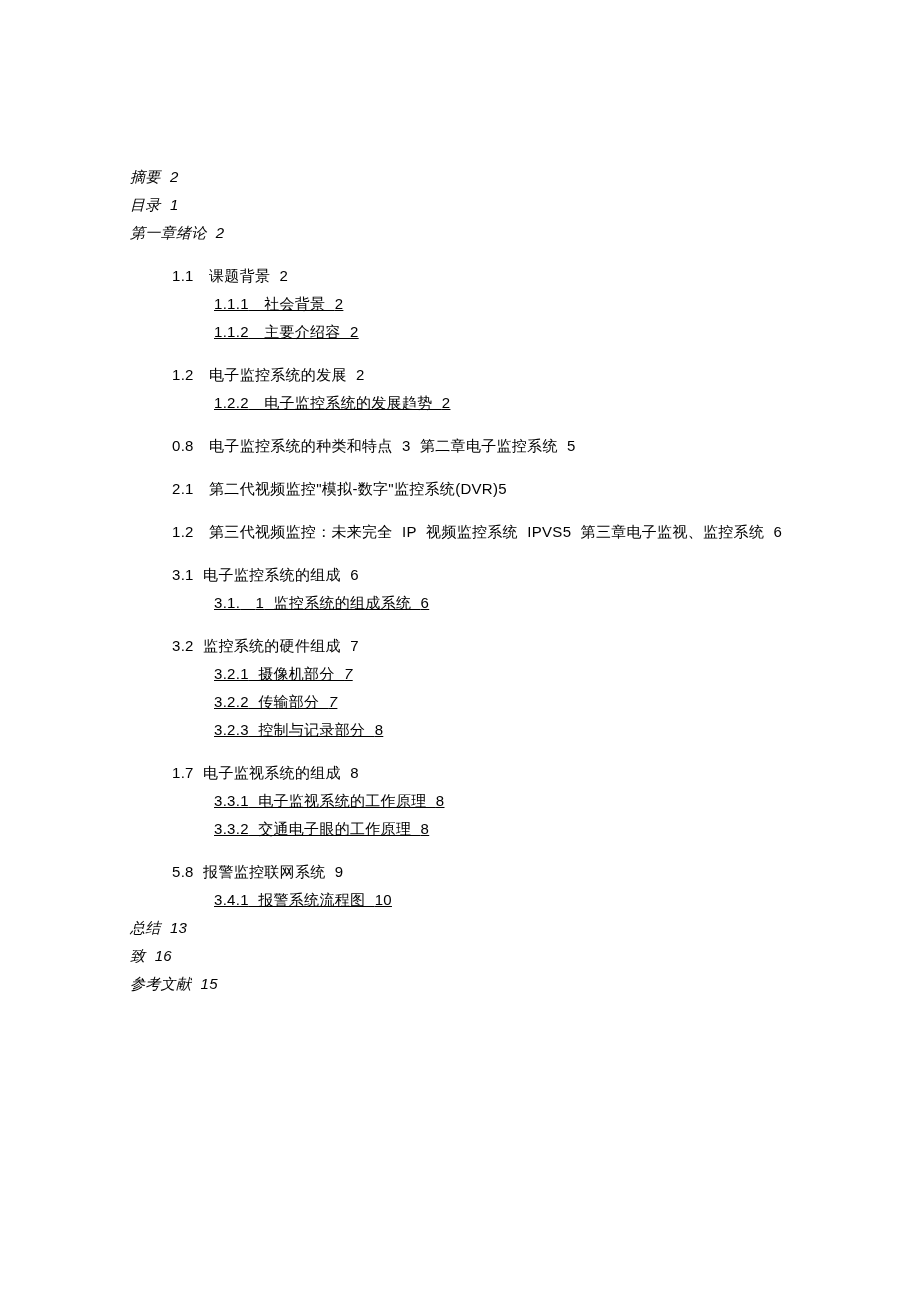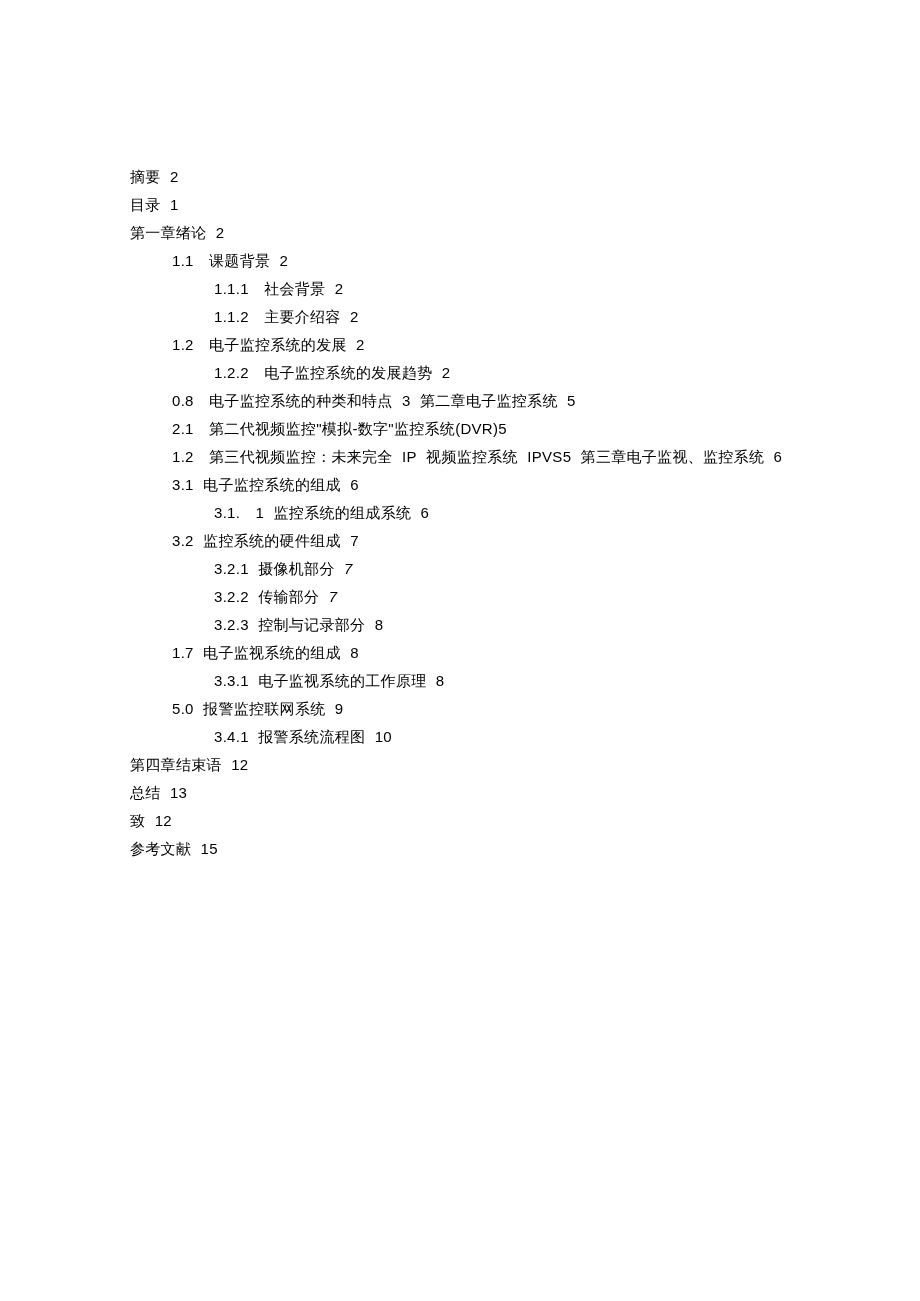--- a/index.html
+++ b/index.html
@@ -11,23 +11,23 @@
       color: #000000;
       width: 920px;
       height: 1301px;
       padding: 163px 130px 0 130px;
     }
     .toc-line {
       white-space: pre;
       font-family: "SimSun", "宋体", "Microsoft YaHei", monospace;
       letter-spacing: 0.02em;
     }
-    .level-0 { padding-left: 0; }
-    .level-1 { padding-left: 42px; }
-    .level-2 { padding-left: 84px; }
+    .level-0 { padding-left: 0; font-style: italic; }
+    .level-1 { padding-left: 42px; margin-top: 15px; }
+    .level-2 { padding-left: 84px; text-decoration: underline; }
     .num-part {
       font-family: Arial, "Helvetica Neue", sans-serif;
       letter-spacing: 0.02em;
     }
     .italic {
       font-style: italic;
     }
   </style>
 </head>
 <body>
@@ -45,19 +45,19 @@
     <div class="toc-line level-1"><span class="num-part">2.1</span>　第二代视频监控<span class="num-part">"</span>模拟<span class="num-part">-</span>数字<span class="num-part">"</span>监控系统<span class="num-part">(DVR)5</span></div>
     <div class="toc-line level-1"><span class="num-part">1.2</span>　第三代视频监控：未来完全 <span class="num-part">IP</span> 视频监控系统 <span class="num-part">IPVS5</span> 第三章电子监视、监控系统 <span class="num-part">6</span></div>
     <div class="toc-line level-1"><span class="num-part">3.1</span> 电子监控系统的组成 <span class="num-part">6</span></div>
     <div class="toc-line level-2"><span class="num-part">3.1.</span>　<span class="num-part">1</span> 监控系统的组成系统 <span class="num-part">6</span></div>
     <div class="toc-line level-1"><span class="num-part">3.2</span> 监控系统的硬件组成 <span class="num-part">7</span></div>
     <div class="toc-line level-2"><span class="num-part">3.2.1</span> 摄像机部分 <span class="num-part italic">7</span></div>
     <div class="toc-line level-2"><span class="num-part">3.2.2</span> 传输部分 <span class="num-part italic">7</span></div>
     <div class="toc-line level-2"><span class="num-part">3.2.3</span> 控制与记录部分 <span class="num-part">8</span></div>
     <div class="toc-line level-1"><span class="num-part">1.7</span> 电子监视系统的组成 <span class="num-part">8</span></div>
     <div class="toc-line level-2"><span class="num-part">3.3.1</span> 电子监视系统的工作原理 <span class="num-part">8</span></div>
-    <div class="toc-line level-1"><span class="num-part">5.0</span> 报警监控联网系统 <span class="num-part">9</span></div>
+    <div class="toc-line level-2"><span class="num-part">3.3.2</span> 交通电子眼的工作原理 <span class="num-part">8</span></div>
+    <div class="toc-line level-1"><span class="num-part">5.8</span> 报警监控联网系统 <span class="num-part">9</span></div>
     <div class="toc-line level-2"><span class="num-part">3.4.1</span> 报警系统流程图 <span class="num-part">10</span></div>
-    <div class="toc-line level-0">第四章结束语 <span class="num-part">12</span></div>
     <div class="toc-line level-0">总结 <span class="num-part">13</span></div>
-    <div class="toc-line level-0">致 <span class="num-part">12</span></div>
+    <div class="toc-line level-0">致 <span class="num-part">16</span></div>
     <div class="toc-line level-0">参考文献 <span class="num-part">15</span></div>
   </div>
 
 </body></html>

